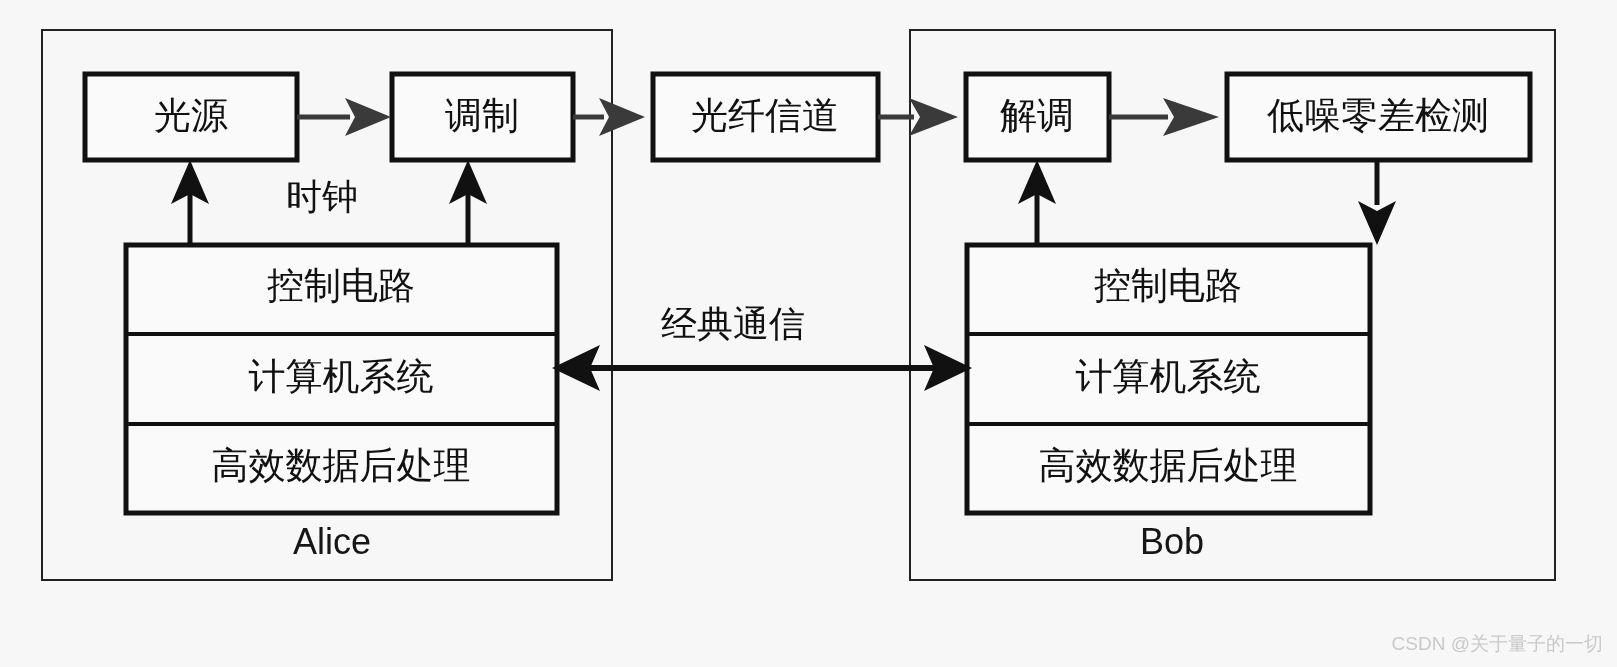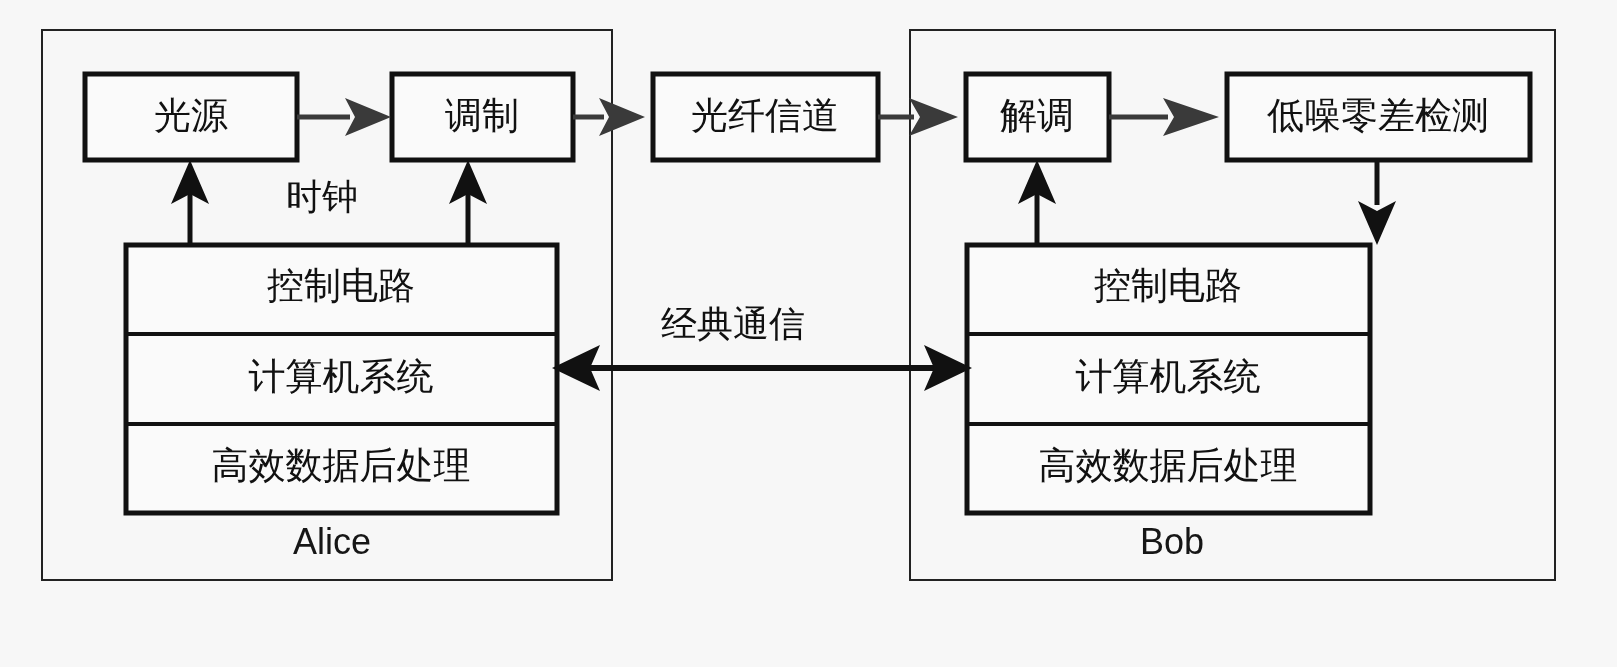--- a/index.html
+++ b/index.html
@@ -174,14 +174,15 @@
     <line class="comm-line" x1="583" y1="368" x2="941" y2="368"></line>
     <polygon class="arrow-head-dark" points="552,368 600,345 590,368 600,391"></polygon>
     <polygon class="arrow-head-dark" points="972,368 924,345 934,368 924,391"></polygon>
     <text class="edge-label" x="733" y="326">经典通信</text>
 
     <text class="party-label" x="332" y="544">Alice</text>
     <text class="party-label" x="1172" y="544">Bob</text>
 
   </svg>
 
+  <div class="watermark">CSDN @关于量子的一切</div>
 
 </div>
 
 </body></html>

